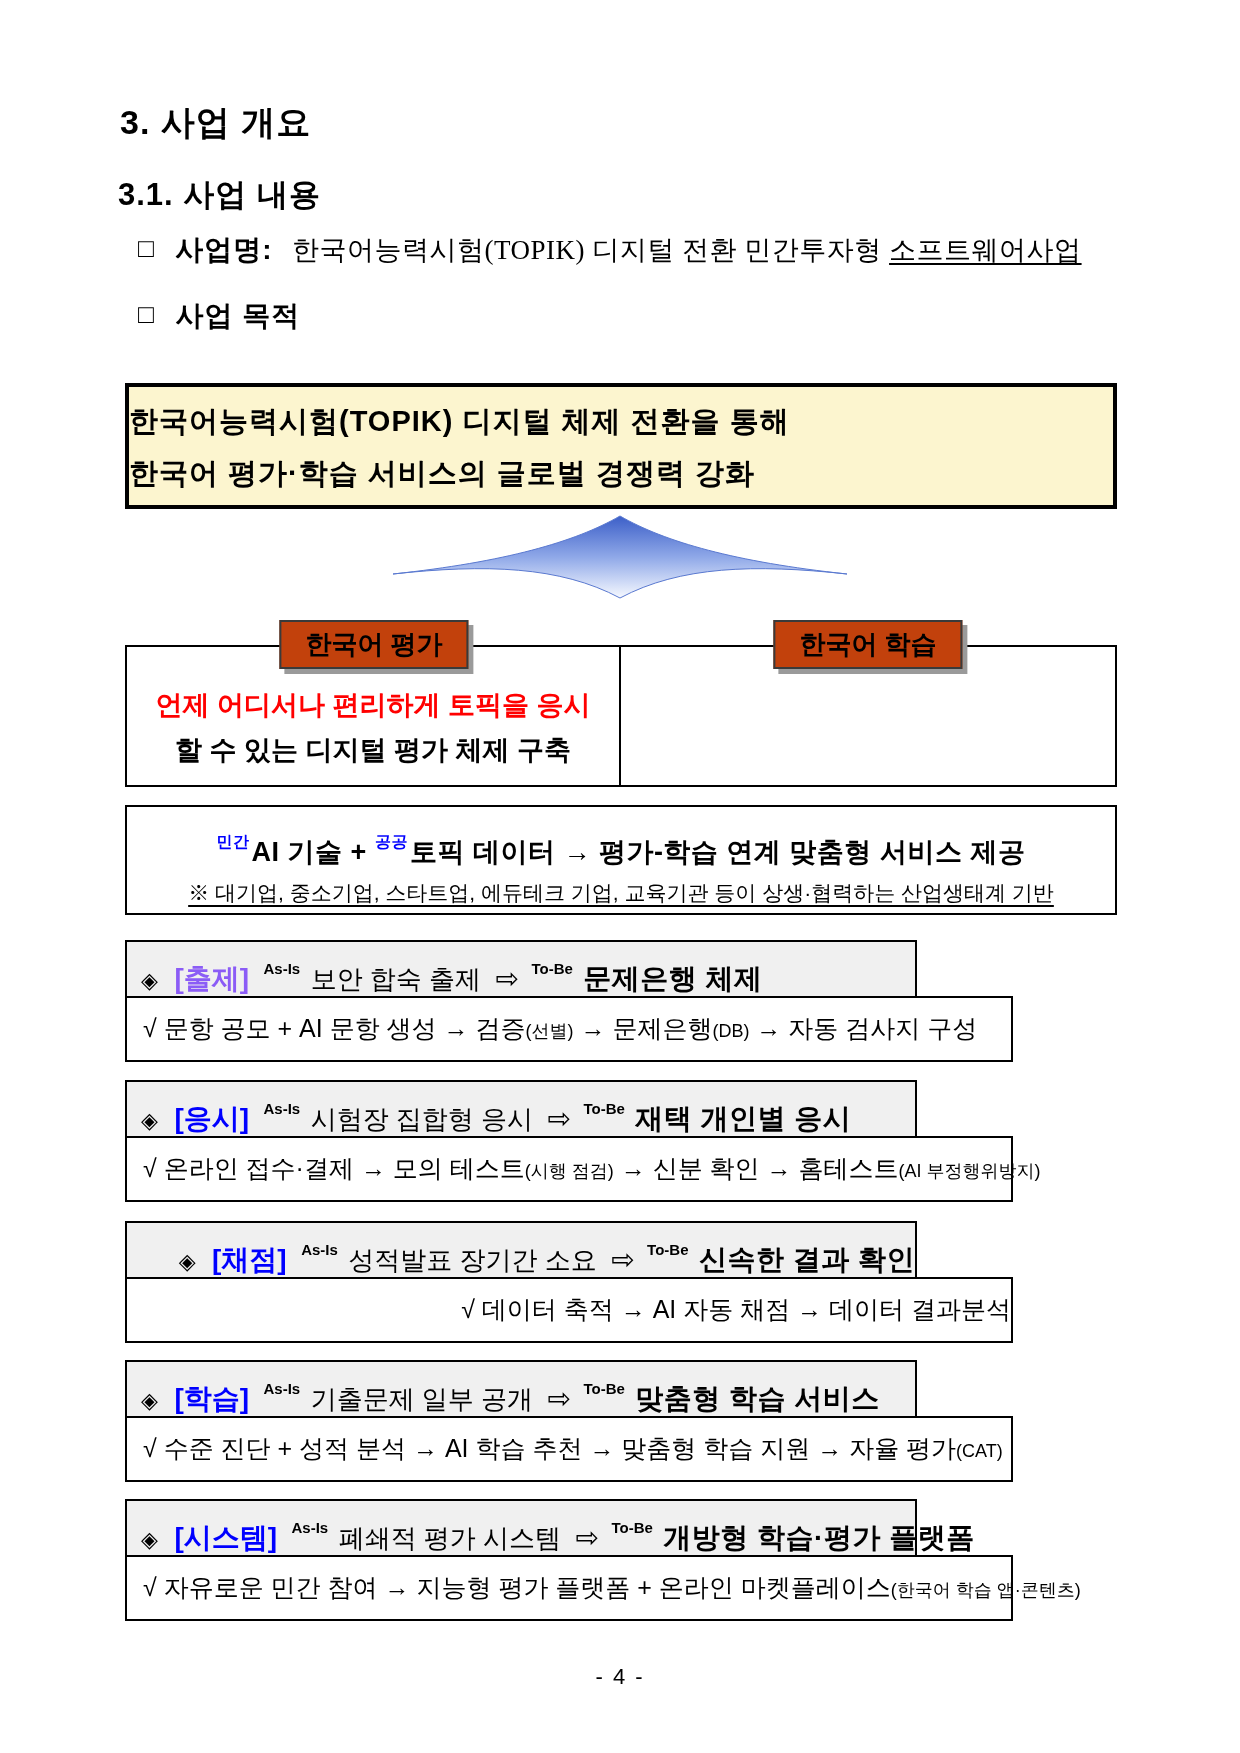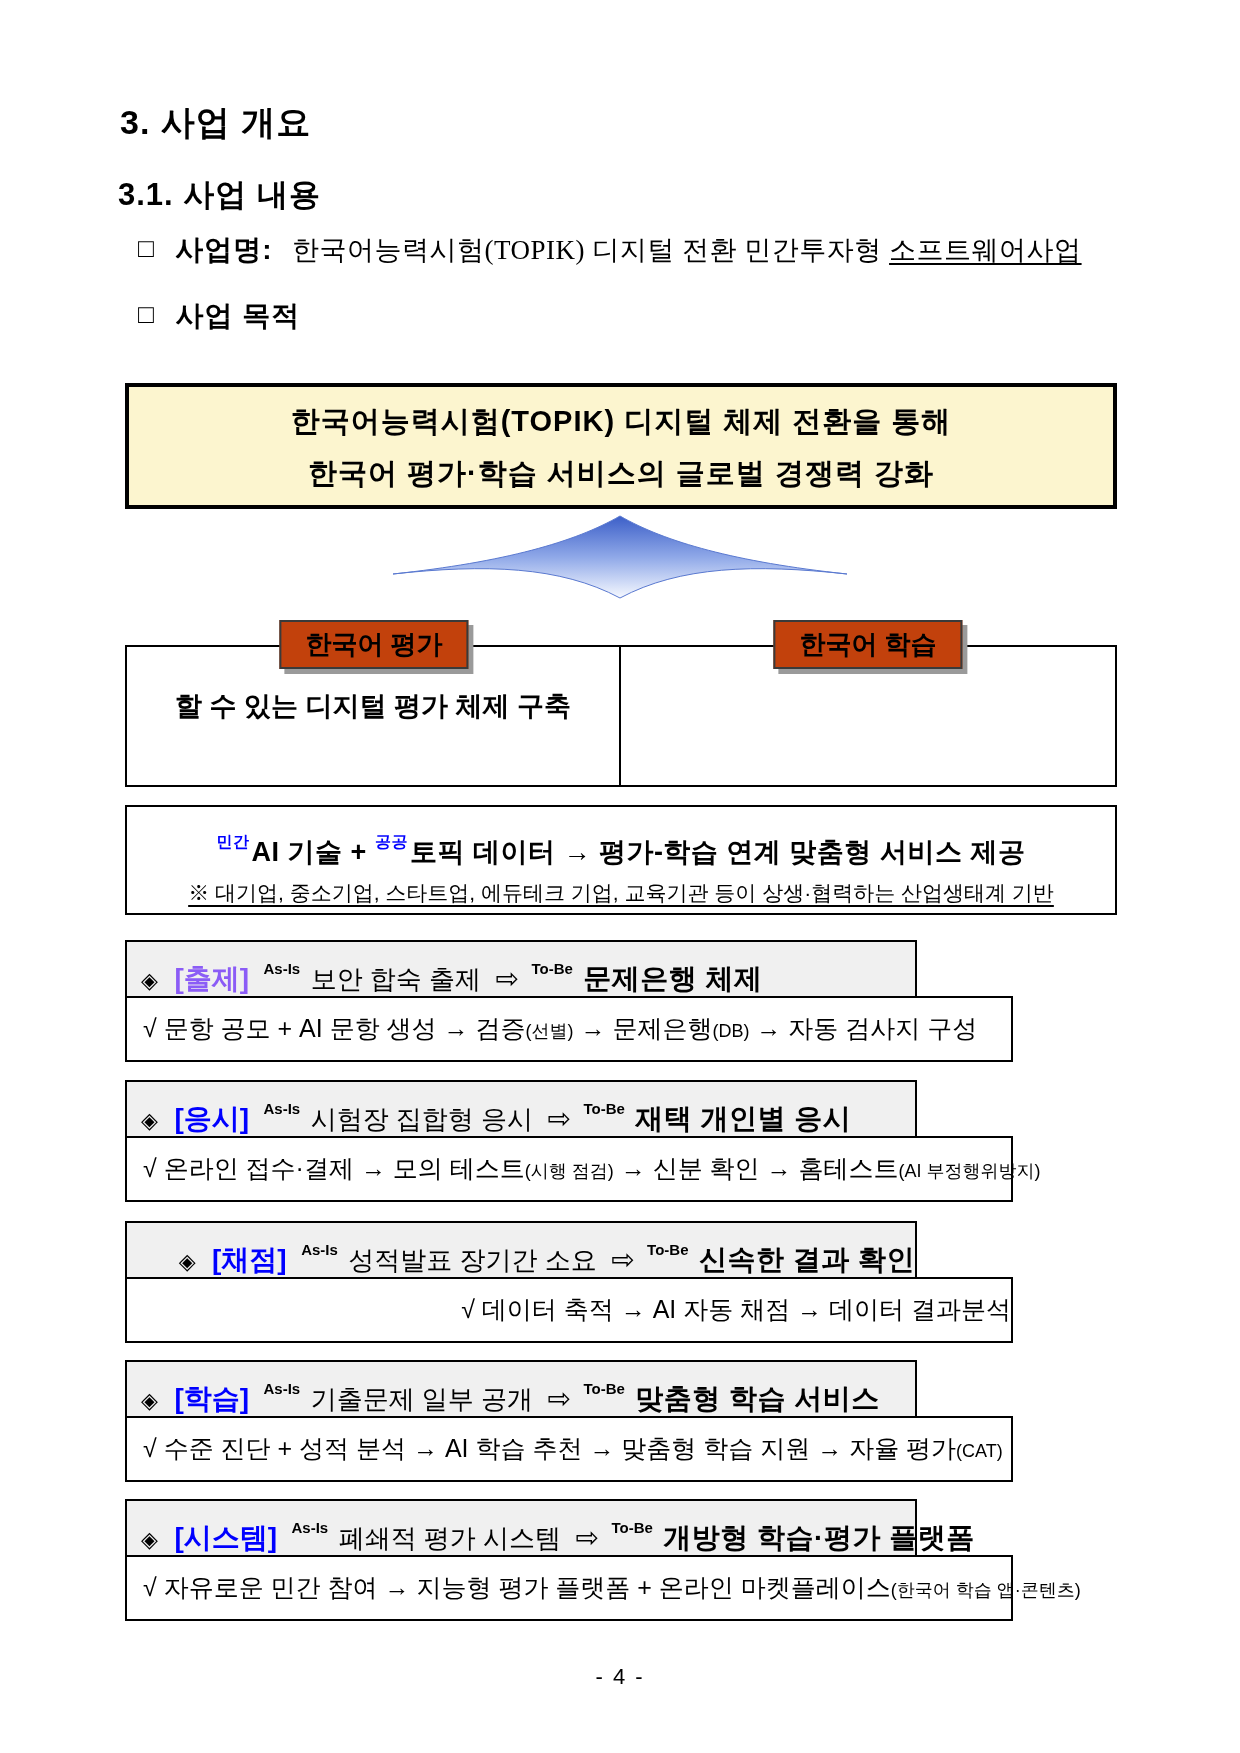--- a/index.html
+++ b/index.html
@@ -11,21 +11,21 @@
   .h2{left:118px;top:174px;font-size:31px;font-weight:800;letter-spacing:1px;}
   .item{white-space:nowrap;}
   .item-1{left:138px;top:231px;font-size:27px;}
   .item-2{left:138px;top:297px;font-size:28px;}
   .bullet{font-size:26px;margin-right:14px;position:relative;top:-2px;font-weight:400;}
   .item-label{font-weight:800;font-size:28px;margin-right:12px;letter-spacing:1px;}
   .serif{font-family:"Liberation Serif",serif;font-size:27px;letter-spacing:0.5px;}
   .u{text-decoration:underline;text-underline-offset:4px;}
   
   .goal-box{left:125px;top:383px;width:992px;height:126px;border:4px solid #000;
-            box-sizing:border-box;text-align:center;padding-top:8px;}
+            box-sizing:border-box;padding-top:8px;}
   .goal-line{font-size:29px;font-weight:800;line-height:52px;letter-spacing:1px;}
   
   .arrow-wrap{left:385px;top:512px;width:470px;height:88px;}
   
   .twocol{left:125px;top:645px;width:992px;height:142px;border:2px solid #000;
           box-sizing:border-box;display:flex;}
   .col{width:50%;text-align:center;padding-top:36px;box-sizing:border-box;white-space:nowrap;}
   .col-left{border-right:2px solid #000;}
   .l1{font-size:27px;font-weight:800;line-height:44px;}
   .l2{font-size:27px;font-weight:800;line-height:46px;color:#000;}
@@ -94,20 +94,21 @@
         </linearGradient>
       </defs>
       <path d="M 8 62 C 120 50 190 30 235 4 C 280 30 350 50 462 62 C 370 52 295 54 235 86 C 175 54 100 52 8 62 Z" fill="url(#arrGrad)" stroke="#5a79d0" stroke-width="1"></path>
     </svg>
   </div>
 
   <div class="abs twocol">
     <div class="collabel left" id="label-left">한국어 평가</div>
     <div class="collabel right" id="label-right">한국어 학습</div>
     <div class="col col-left">
+      <div class="l1" id="left-l1" style="color: rgb(255, 0, 0);">언제 어디서나 편리하게 토픽을 응시</div>
       <div class="l2">할 수 있는 디지털 평가 체제 구축</div>
     </div>
   </div>
 
   <div class="abs synergy">
     <div class="syn-line1">
       <span class="syn-sup" id="syn-sup1" style="color: rgb(0, 0, 255);">민간</span><span>AI 기술 + </span><span class="syn-sup" id="syn-sup2" style="color: rgb(0, 0, 255);">공공</span><span>토픽 데이터 → 평가-학습 연계 맞춤형 서비스 제공</span>
     </div>
     <div class="syn-note">※ 대기업, 중소기업, 스타트업, 에듀테크 기업, 교육기관 등이 상생·협력하는 산업생태계 기반</div>
   </div>

